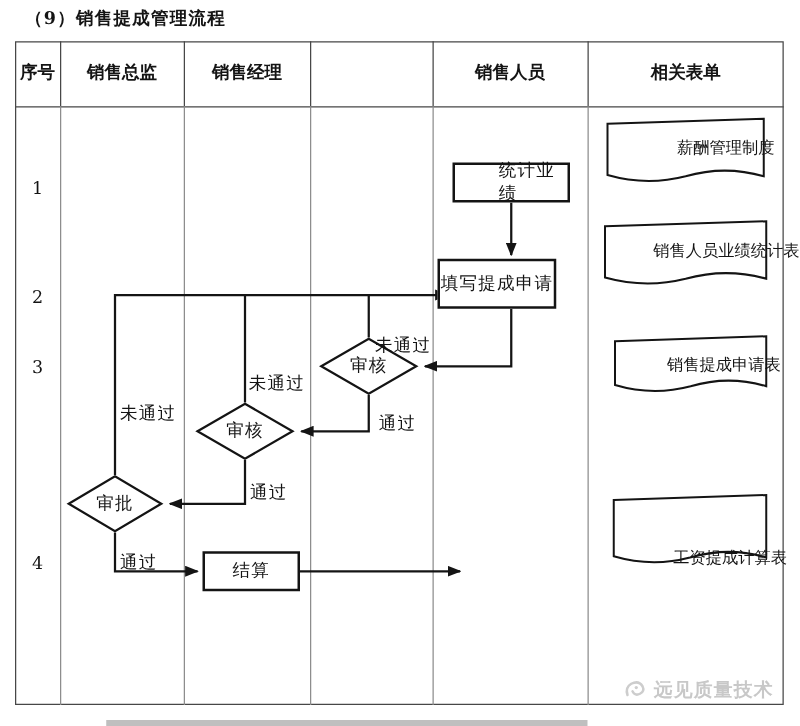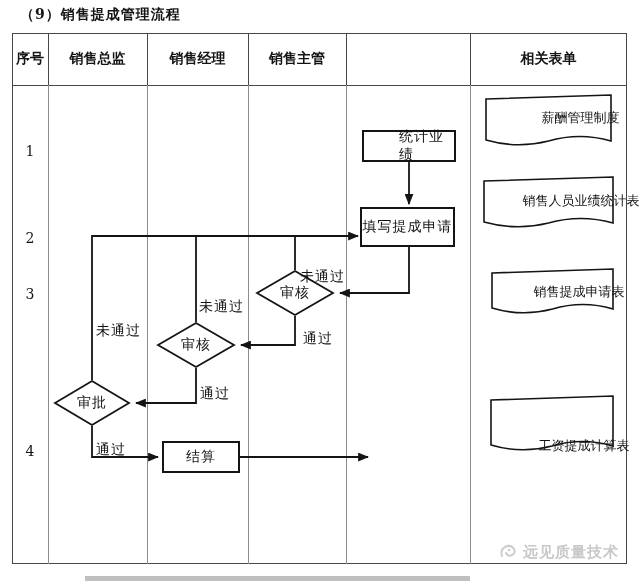--- a/index.html
+++ b/index.html
@@ -41,21 +41,21 @@
 
   <div class="vline-b" style="left:48px;top:85px;height:479px;"></div>
   <div class="vline-b" style="left:147px;top:85px;height:479px;"></div>
   <div class="vline-b" style="left:248px;top:85px;height:479px;"></div>
   <div class="vline-b" style="left:346px;top:85px;height:479px;"></div>
   <div class="vline-b" style="left:470px;top:85px;height:479px;"></div>
 
   <div class="hcell" style="left:12px;width:36px;">序号</div>
   <div class="hcell" style="left:48px;width:99px;">销售总监</div>
   <div class="hcell" style="left:147px;width:101px;">销售经理</div>
-  <div class="hcell" style="left:248px;width:98px;">销售主管</div>
+  <div class="hcell" style="left:346px;width:124px;">销售人员</div>
   <div class="hcell" style="left:470px;width:157px;">相关表单</div>
 
   <div class="rownum" style="top:143px;">1</div>
   <div class="rownum" style="top:230px;">2</div>
   <div class="rownum" style="top:286px;">3</div>
   <div class="rownum" style="top:443px;">4</div>
 
   <svg class="flow" width="640" height="581" viewBox="0 0 640 581">
     <defs>
       <marker id="arrow" viewBox="0 0 10 8" refX="9" refY="4" markerWidth="11" markerHeight="9" orient="auto" markerUnits="userSpaceOnUse">
@@ -80,21 +80,21 @@
     </g>
     <g stroke="#141414" stroke-width="1.6" fill="#ffffff">
       <path d="M486,99 L611,95 L611,141 Q579.8,132 548.5,141 Q517.3,149 486,140 Z"></path>
       <path d="M484,181 L613,177 L613,223 Q580.8,214 548.5,223 Q516.3,231 484,222 Z"></path>
       <path d="M492,273 L613,269 L613,309 Q582.8,300 552.5,309 Q522.3,317 492,308 Z"></path>
       <path d="M491,400 L613,396 L613,446 Q582.5,437 552,446 Q521.5,454 491,445 Z"></path>
     </g>
   </svg>
 
   <div class="node" style="left:362px;top:130px;width:94px;height:32px;padding-left:35px;">统计业绩</div>
-  <div class="node" style="left:360px;top:207px;width:95px;height:40px;">填写提成申请</div>
+  <div class="node" style="left:350px;top:207px;width:95px;height:40px;">填写提成申请</div>
   <div class="node" style="left:162px;top:441px;width:78px;height:32px;">结算</div>
 
   <div class="dlabel" style="left:267px;top:284px;width:56px;height:18px;">审核</div>
   <div class="dlabel" style="left:168px;top:336px;width:56px;height:18px;">审核</div>
   <div class="dlabel" style="left:64px;top:394px;width:56px;height:18px;">审批</div>
 
   <div class="elabel" style="left:300px;top:256px;">未通过</div>
   <div class="elabel" style="left:199px;top:286px;">未通过</div>
   <div class="elabel" style="left:96px;top:310px;">未通过</div>
   <div class="elabel" style="left:303px;top:318px;">通过</div>

